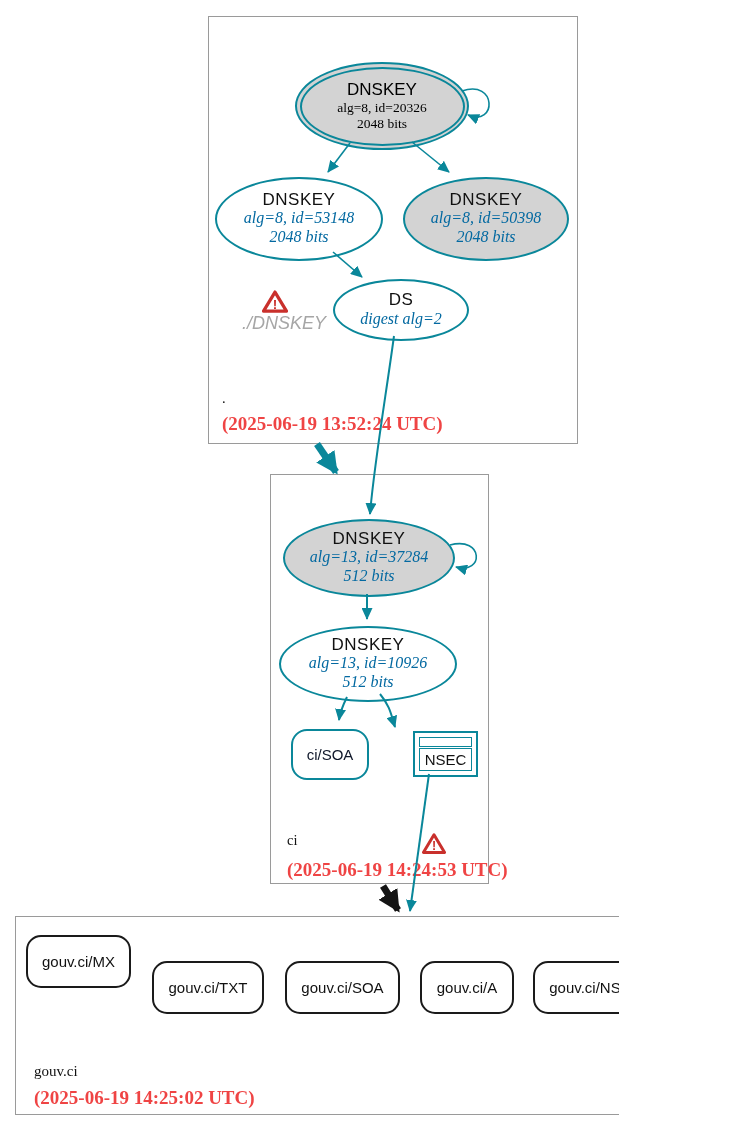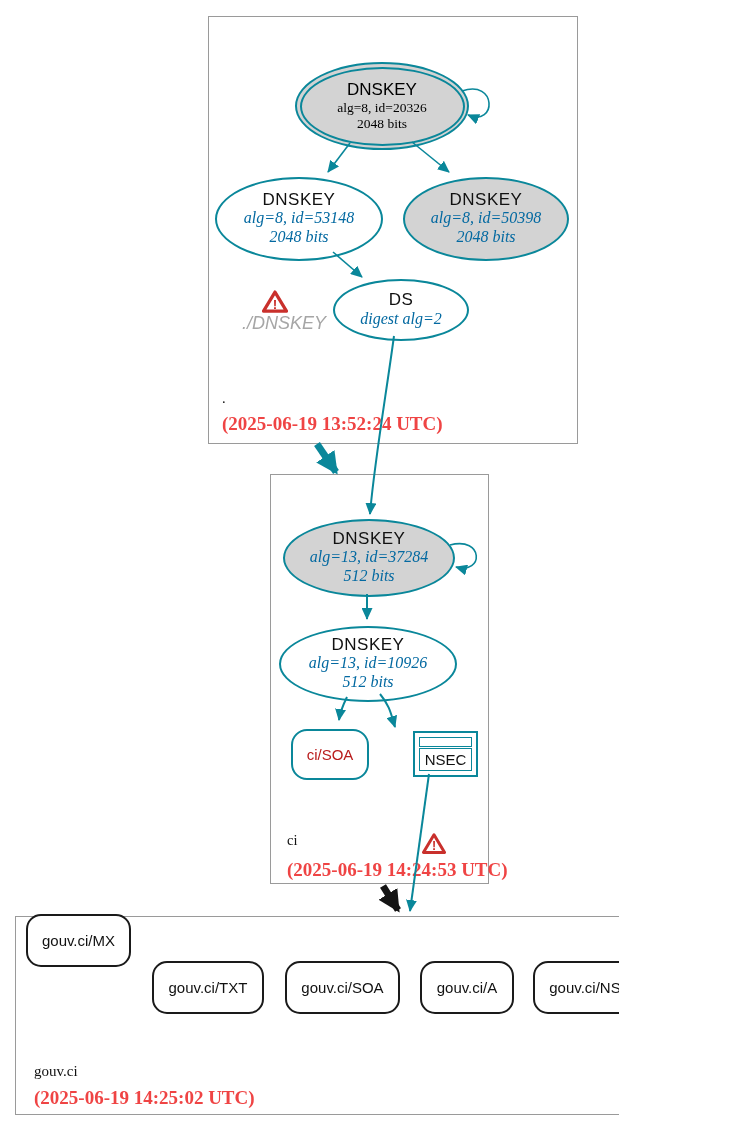--- a/index.html
+++ b/index.html
@@ -19,21 +19,21 @@
 
   .double-outer { position:absolute; border:2px solid #0a879a; border-radius:50%;
                   background:#d3d3d3; }
   .double-inner { position:absolute; left:2.5px; top:2.5px; right:2.5px; bottom:2.5px;
                   border:2px solid #0a879a; border-radius:50%;
                   display:flex; flex-direction:column; align-items:center;
                   justify-content:center; text-align:center; }
 
   .rrset-teal { position:absolute; border:2px solid #0a879a; border-radius:16px;
                 background:#fff; display:flex; align-items:center; justify-content:center;
-                font-size:15px; color:#b91c1c; }
+                font-size:15px; color:#0f172a; }
   .rrset-black { position:absolute; border:2px solid #1a1a1a; border-radius:15px;
                  background:#fff; display:flex; align-items:center; justify-content:center;
                  font-size:15px; color:#111; }
 
   .nsec-node { position:absolute; border:2.5px solid #0a879a; background:#fff;margin-left:16px; }
   .nsec-strip { position:absolute; left:4px; right:4px; top:4px; height:8px;
                 border:1.2px solid #0a879a; }
   .nsec-body { position:absolute; left:4px; right:4px; top:15px; bottom:4px;
                border:1.2px solid #0a879a; display:flex; align-items:center;
                justify-content:center; font-size:15px; color:#111; }
@@ -119,21 +119,21 @@
   </div>
 
   <svg class="warning-icon" style="left:422px; top:833px;" width="24" height="21" viewBox="0 0 24 21">
     <path d="M12 1.8 L22.6 19.4 L1.4 19.4 Z" fill="#ffffff" stroke="#c9302c" stroke-width="3" stroke-linejoin="round"></path>
     <text x="12" y="17.2" font-size="12.5" font-weight="bold" fill="#c9302c" text-anchor="middle" font-family="Liberation Sans, sans-serif">!</text>
   </svg>
 
   <span class="zone-label" style="left:287px; top:832px;">ci</span>
   <span class="zone-ts" style="left:287px; top:859px;">(2025-06-19 14:24:53 UTC)</span>
 
-  <div class="rrset-black" style="left:26px; top:914px; width:101px; height:49px;justify-content:center;">
+  <div class="rrset-black" style="left:26px; top:935px; width:101px; height:49px;justify-content:center;">
     <span>gouv.ci/MX</span>
   </div>
   <div class="rrset-black" style="left:152px; top:961px; width:108px; height:49px;">
     <span>gouv.ci/TXT</span>
   </div>
   <div class="rrset-black" style="left:285px; top:961px; width:111px; height:49px;">
     <span>gouv.ci/SOA</span>
   </div>
   <div class="rrset-black" style="left:420px; top:961px; width:90px; height:49px;">
     <span>gouv.ci/A</span>

